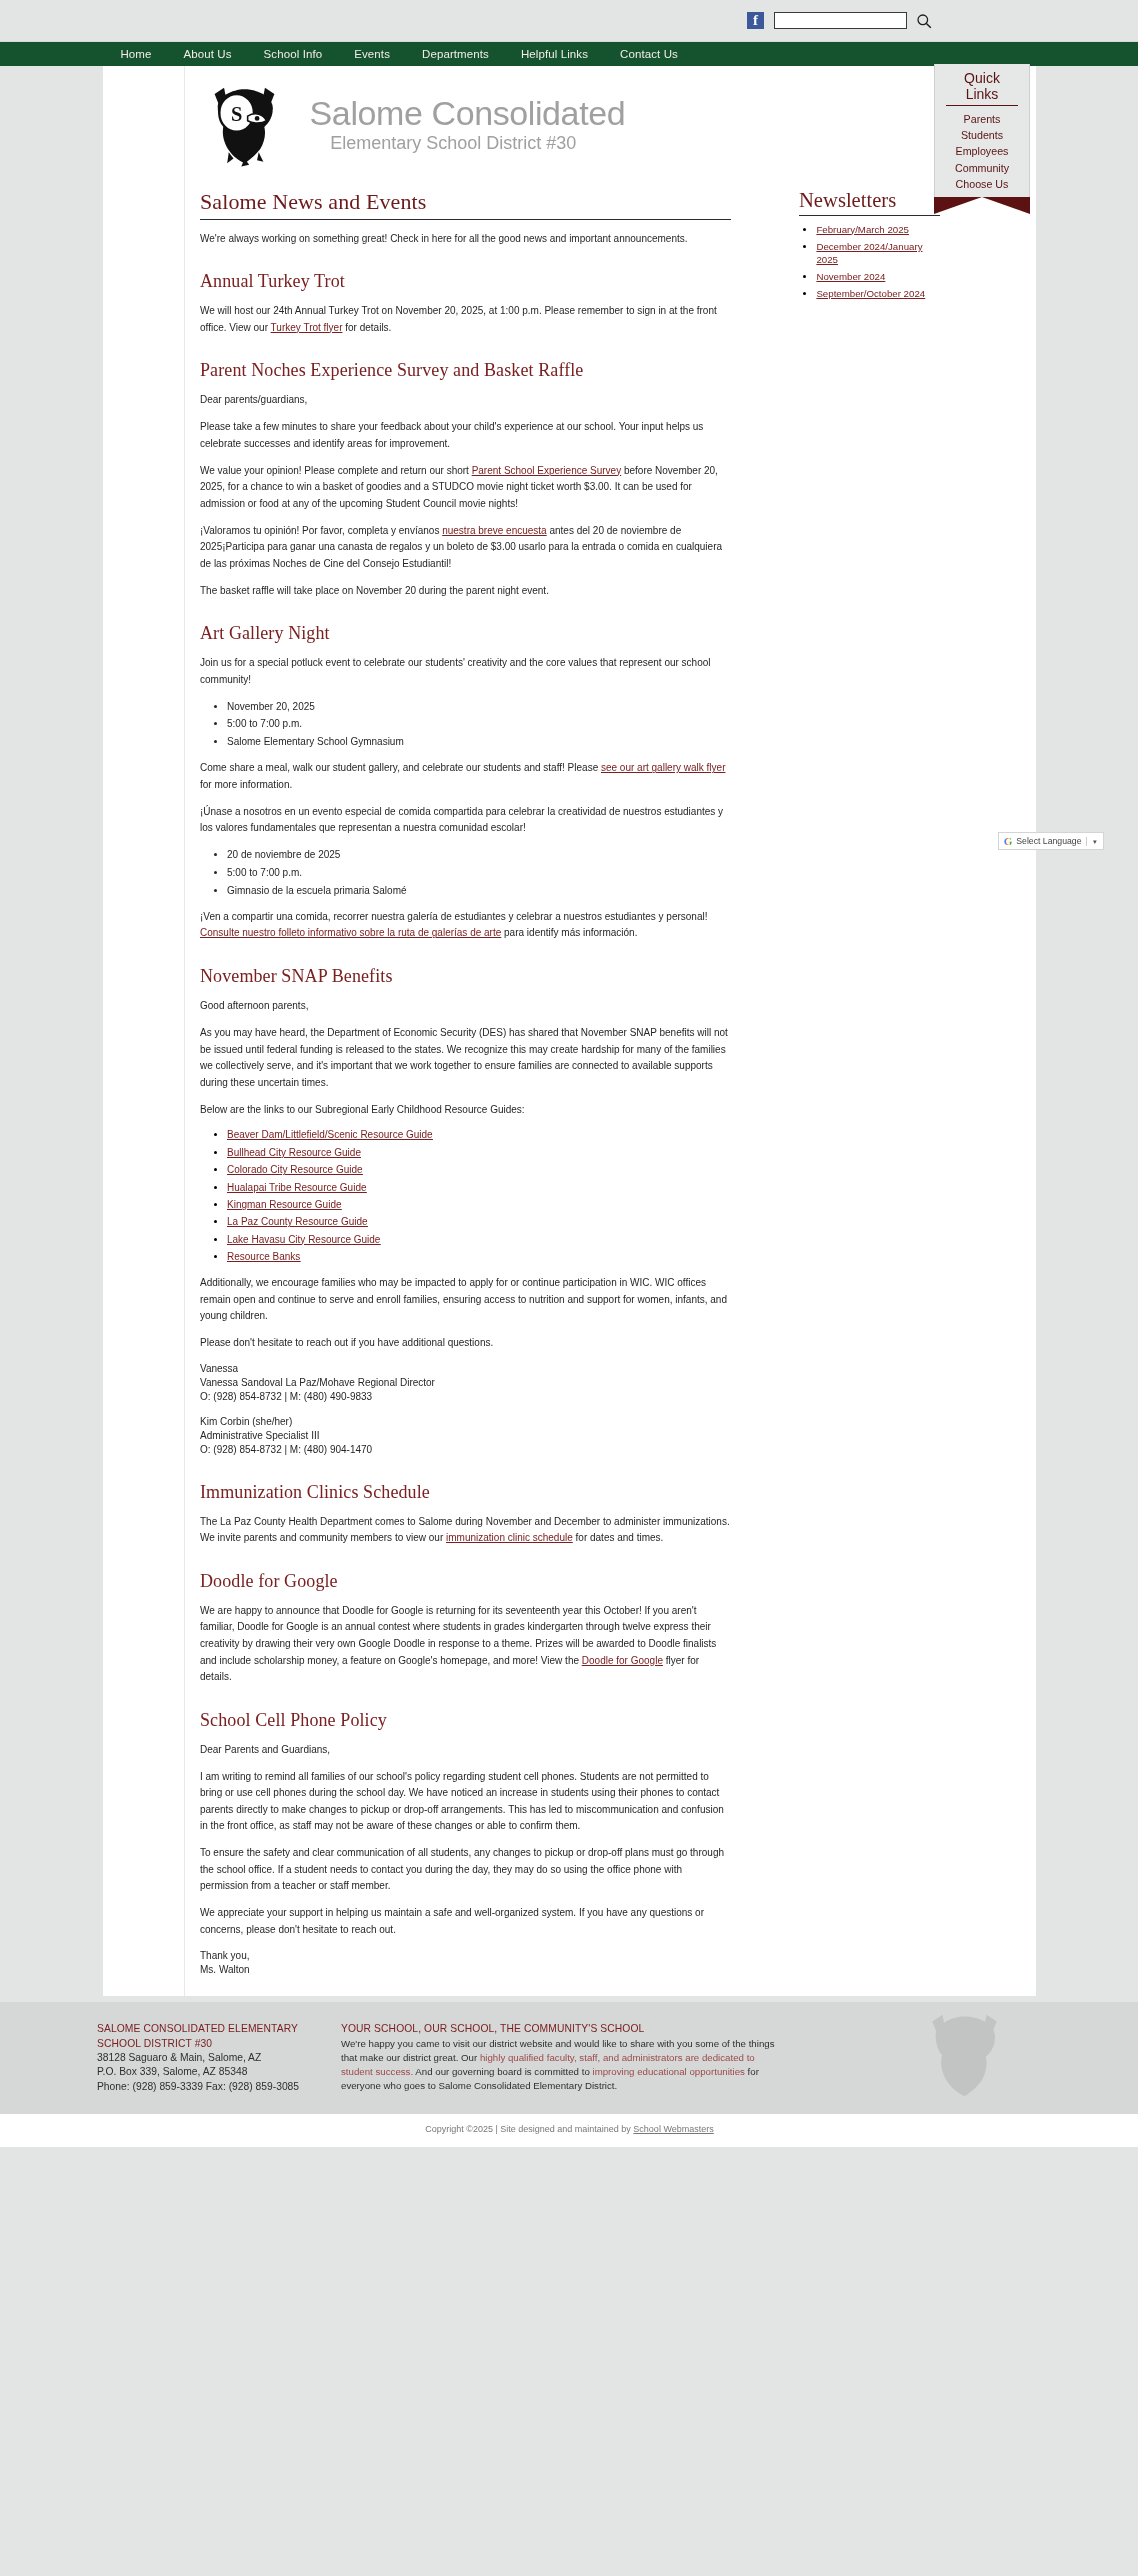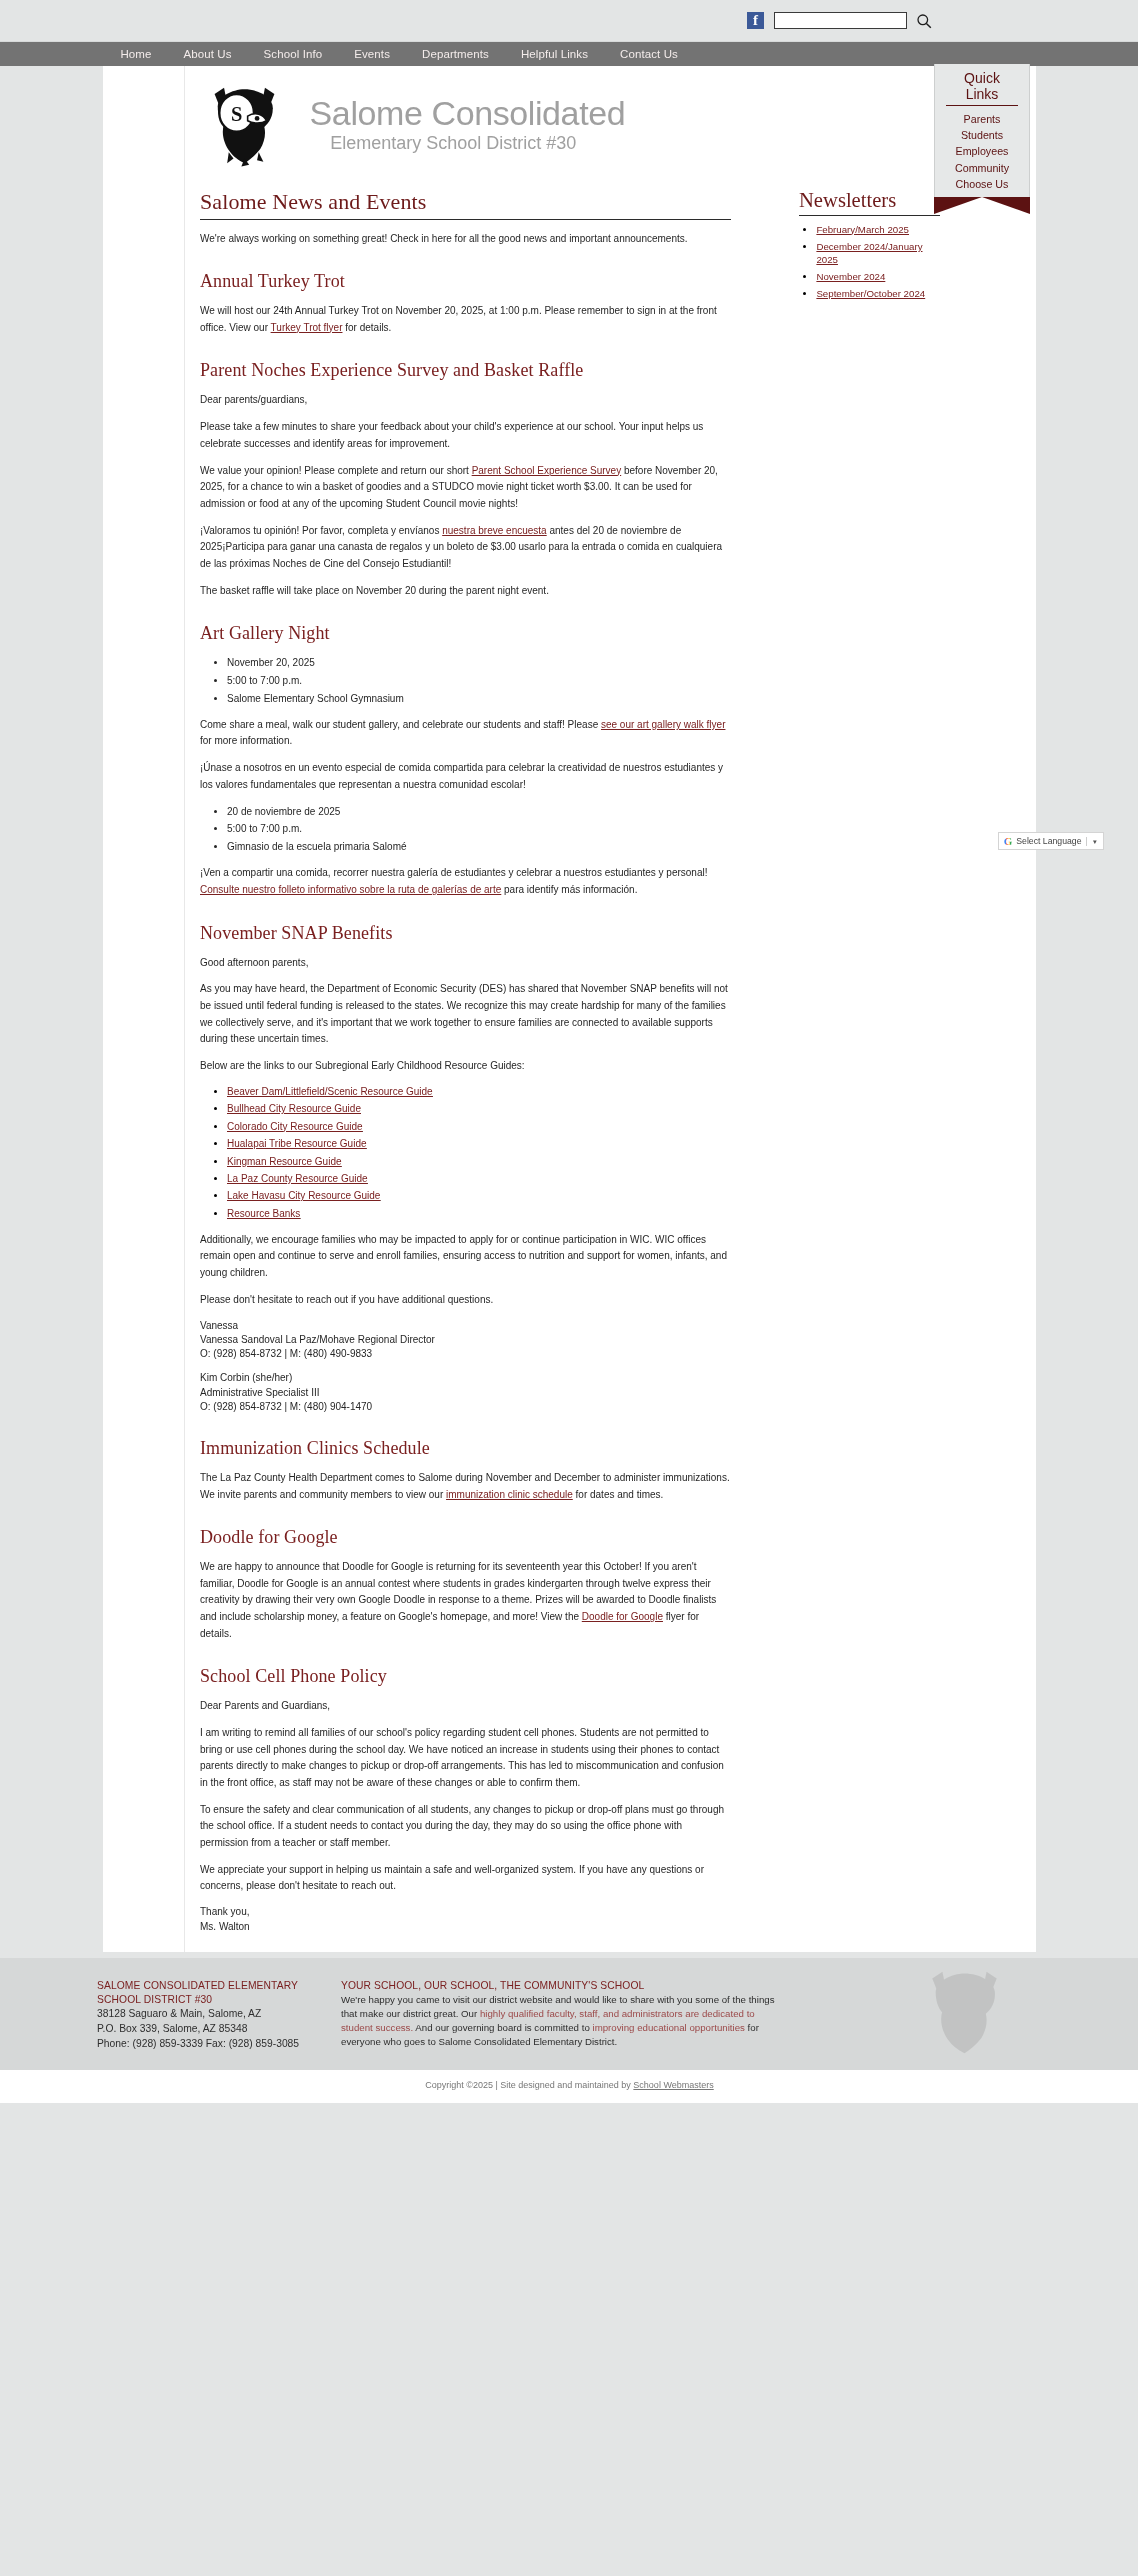--- a/index.html
+++ b/index.html
@@ -51,21 +51,21 @@
   .search-btn {
     width: 22px; height: 20.6px;
     margin-left: 6.3px;
     background: none; border: none;
     cursor: pointer;
     display: flex; align-items: center; justify-content: center;
   }
 
   
   .navbar {
-    background: #737373;
+    background: #14532d;
     height: 24.5px;
     position: relative;
     border-top: 0.8px solid #d7d9d9;
   }
   .nav-inner {
     width: 933px;
     margin: 0 auto;
     height: 24.5px;
     display: flex;
     align-items: center;
@@ -397,20 +397,21 @@
       <div id="articles">
           <h2 class="art-title">Annual Turkey Trot</h2>
           <p class="body"><span>We will host our 24th Annual Turkey Trot on November 20, 2025, at 1:00 p.m. Please remember to sign in at the front office. View our </span><a class="inline">Turkey Trot flyer</a><span> for details.</span></p>
           <h2 class="art-title">Parent Noches Experience Survey and Basket Raffle</h2>
           <p class="body">Dear parents/guardians,</p>
           <p class="body">Please take a few minutes to share your feedback about your child's experience at our school. Your input helps us celebrate successes and identify areas for improvement.</p>
           <p class="body"><span>We value your opinion! Please complete and return our short </span><a class="inline">Parent School Experience Survey</a><span> before November 20, 2025, for a chance to win a basket of goodies and a STUDCO movie night ticket worth $3.00. It can be used for admission or food at any of the upcoming Student Council movie nights!</span></p>
           <p class="body"><span>¡Valoramos tu opinión! Por favor, completa y envíanos </span><a class="inline">nuestra breve encuesta</a><span> antes del 20 de noviembre de 2025¡Participa para ganar una canasta de regalos y un boleto de $3.00 usarlo para la entrada o comida en cualquiera de las próximas Noches de Cine del Consejo Estudiantil!</span></p>
           <p class="body">The basket raffle will take place on November 20 during the parent night event.</p>
           <h2 class="art-title">Art Gallery Night</h2>
+          <p class="body">Join us for a special potluck event to celebrate our students' creativity and the core values that represent our school community!</p>
           <ul class="body-list">
             <li>November 20, 2025</li>
             <li>5:00 to 7:00 p.m.</li>
             <li>Salome Elementary School Gymnasium</li>
           </ul>
           <p class="body"><span>Come share a meal, walk our student gallery, and celebrate our students and staff! Please </span><a class="inline">see our art gallery walk flyer</a><span> for more information.</span></p>
           <p class="body">¡Únase a nosotros en un evento especial de comida compartida para celebrar la creatividad de nuestros estudiantes y los valores fundamentales que representan a nuestra comunidad escolar!</p>
           <ul class="body-list">
             <li>20 de noviembre de 2025</li>
             <li>5:00 to 7:00 p.m.</li>

